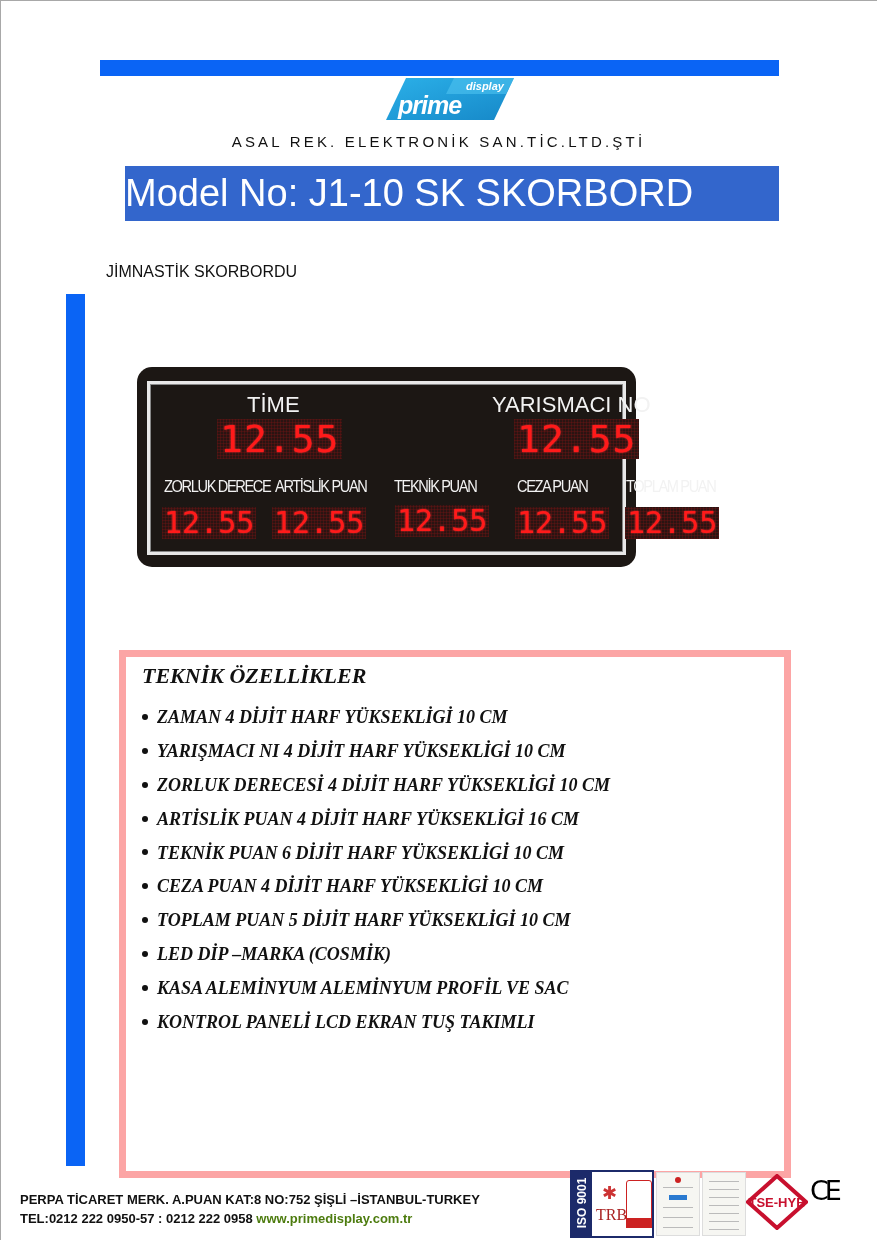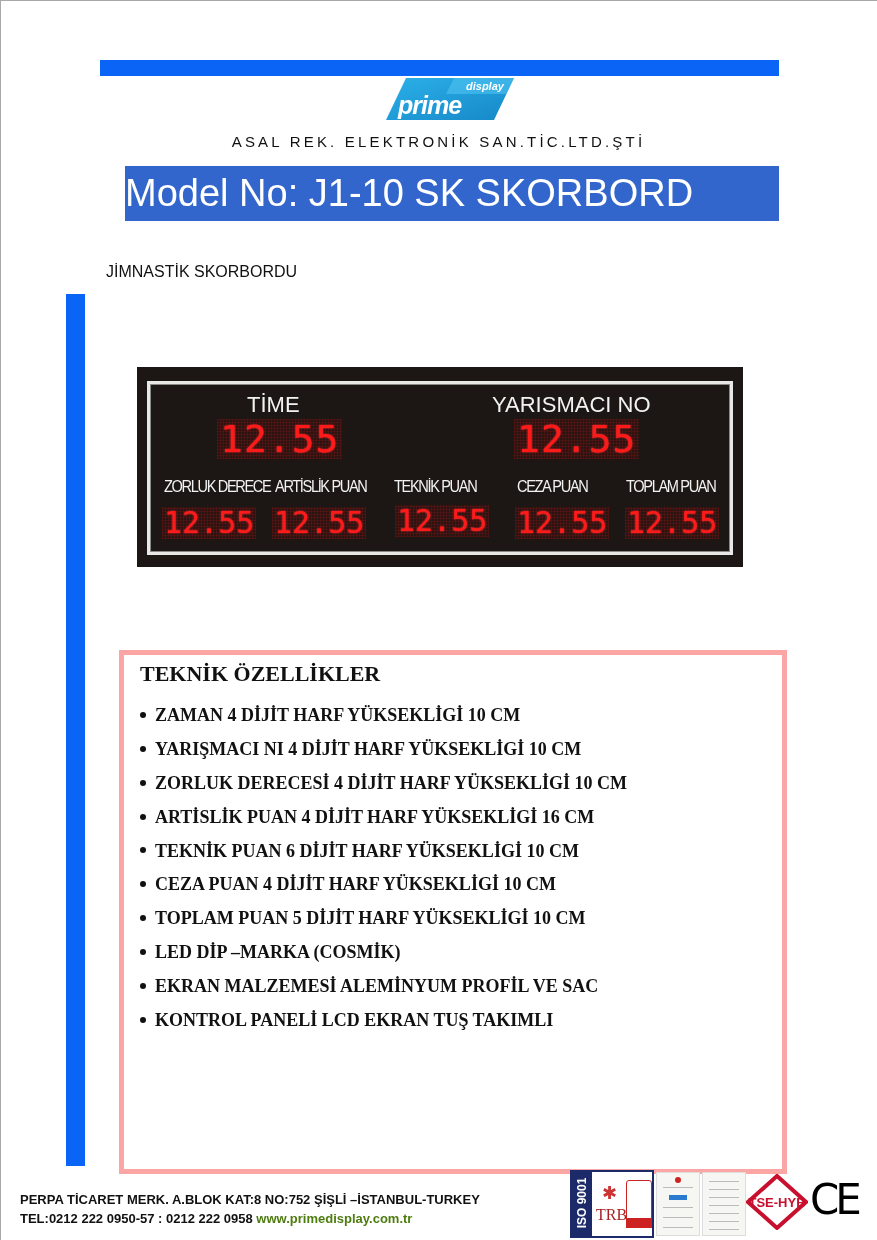--- a/index.html
+++ b/index.html
@@ -20,37 +20,37 @@
 
   .model-banner { position: absolute; left: 125px; top: 166px; width: 654px; height: 55px;
     background: #3366cc; color: #fff; line-height: 54px;
     font-size: 38px; font-family: "Liberation Sans", sans-serif; }
 
   .subtitle { position: absolute; left: 106px; top: 243px; font-size: 16px; color: #111; margin-top: 20px; }
 
   .side-bar { position: absolute; left: 66px; top: 294px; width: 19px; height: 872px; background: #0a64f5; }
 
   
-  .board { position: absolute; left: 137px; top: 367px; width: 606px; height: 200px; background: #1c1714; }
+  .board { position: absolute; left: 137px; top: 367px; width: 499px; height: 200px; background: #1c1714; border-radius: 15px; }
   .board-frame { position: absolute; left: 10px; top: 14px; right: 10px; bottom: 12px;
     border: 3px solid #e8e8e8; box-shadow: inset 0 0 0 1px #888; }
   .lbl { position: absolute; color: #f2f2f2; white-space: nowrap; }
   .lbl.big { font-size: 22px; }
   .lbl.small { font-size: 17px; letter-spacing: -1.6px; transform: scaleX(0.86); transform-origin: left top; }
   .led { position: absolute; color: #ff1a1a; font-family: "DejaVu Sans Mono", monospace; white-space: nowrap;
     background-color: #2a1412;
     background-image:
       repeating-linear-gradient(0deg, rgba(120,20,20,0.35) 0 1px, transparent 1px 3px),
       repeating-linear-gradient(90deg, rgba(120,20,20,0.35) 0 1px, transparent 1px 3px);
     text-shadow: 0 0 2px #ff3030; }
   .led.big { font-size: 38px; line-height: 40px; padding: 0 3px; letter-spacing: 1px; }
   .led.small { font-size: 30px; line-height: 32px; padding: 0 2px; letter-spacing: 0px; }
 
   
-  .specs { position: absolute; left: 119px; top: 650px; width: 658px; height: 514px; border: 5px solid #fca5a5; }
+  .specs { position: absolute; left: 119px; top: 650px; width: 658px; height: 514px; border: 7px solid #fca5a5; font-style: italic; }
   .specs-title { position: absolute; left: 16px; top: 6px; font-family: "Liberation Serif", serif;
     font-weight: bold; font-size: 22px; color: #111; }
   .spec-list { position: absolute; left: 16px; top: 49px; margin: 0; padding: 0; list-style: none; }
   .spec-item { font-family: "Liberation Serif", serif; font-weight: bold; font-size: 18px; color: #111;
     height: 33.9px; line-height: 22px; white-space: nowrap; }
   .bullet { display: inline-block; width: 6px; height: 6px; border-radius: 50%; background: #111;
     margin-right: 9px; vertical-align: middle; position: relative; top: -2px; }
 
   
   .footer-addr { position: absolute; left: 20px; top: 1190px; font-size: 13px; font-weight: bold; color: #111; line-height: 19px; }
@@ -64,21 +64,21 @@
   .trb { position: absolute; left: 24px; top: 34px; font-family: "Liberation Serif", serif; font-size: 16px; color: #a22; }
   .trb-mark { position: absolute; left: 30px; top: 10px; color: #c33; font-size: 18px; }
   .turkak { position: absolute; left: 54px; top: 8px; width: 24px; height: 40px; border: 1px solid #c22; border-radius: 3px; }
   .turkak-band { position: absolute; left: 54px; top: 46px; width: 26px; height: 10px; background: #c22; }
   .doc { position: absolute; top: 2px; width: 44px; height: 64px; background: #f6f6f2; border: 1px solid #ddd; box-sizing: border-box; }
   .doc .line { position: absolute; left: 6px; right: 6px; height: 1px; background: #bbb; }
   .doc .blue { position: absolute; left: 12px; top: 22px; width: 18px; height: 5px; background: #2a7ad0; }
   .doc .seal { position: absolute; left: 18px; top: 4px; width: 6px; height: 6px; border-radius: 50%; background: #c22; }
 
   .tse { position: absolute; left: 746px; top: 1174px; width: 62px; height: 56px; }
-  .ce { position: absolute; left: 810px; top: 1175px; font-size: 42px; font-family: "DejaVu Sans", sans-serif; color: #000; letter-spacing: -4px; }
+  .ce { position: absolute; left: 810px; top: 1175px; font-size: 27px; font-family: "DejaVu Sans", sans-serif; color: #000; letter-spacing: -4px; }
 </style>
 </head>
 <body>
 
 <div class="page-edge-top"></div>
 <div class="page-edge-left"></div>
 
 <div class="top-bar"></div>
 
 <svg class="logo" viewBox="0 0 132 46">
@@ -131,27 +131,27 @@
   <div class="specs-title">TEKNİK ÖZELLİKLER</div>
   <ul class="spec-list">
     <li class="spec-item"><span class="bullet"></span><span>ZAMAN 4 DİJİT HARF YÜKSEKLİGİ 10 CM</span></li>
     <li class="spec-item"><span class="bullet"></span><span>YARIŞMACI NI  4 DİJİT  HARF YÜKSEKLİGİ 10 CM</span></li>
     <li class="spec-item"><span class="bullet"></span><span>ZORLUK DERECESİ  4 DİJİT HARF YÜKSEKLİGİ 10 CM</span></li>
     <li class="spec-item"><span class="bullet"></span><span>ARTİSLİK PUAN 4 DİJİT HARF YÜKSEKLİGİ 16 CM</span></li>
     <li class="spec-item"><span class="bullet"></span><span>TEKNİK PUAN 6 DİJİT HARF YÜKSEKLİGİ 10 CM</span></li>
     <li class="spec-item"><span class="bullet"></span><span>CEZA PUAN 4 DİJİT HARF YÜKSEKLİGİ 10 CM</span></li>
     <li class="spec-item"><span class="bullet"></span><span>TOPLAM PUAN 5 DİJİT HARF YÜKSEKLİGİ 10 CM</span></li>
     <li class="spec-item"><span class="bullet"></span><span>LED DİP –MARKA (COSMİK)</span></li>
-    <li class="spec-item"><span class="bullet"></span><span>EKRAN MALZEMESİ ALEMİNYUM PROFİL VE SAC</span></li>
+    <li class="spec-item"><span class="bullet"></span><span>KASA ALEMİNYUM ALEMİNYUM PROFİL VE SAC</span></li>
     <li class="spec-item"><span class="bullet"></span><span>KONTROL PANELİ LCD EKRAN TUŞ TAKIMLI</span></li>
   </ul>
 </div>
 
 <div class="footer-addr">
-  <div>PERPA TİCARET MERK. A.BLOK KAT:8 NO:752 ŞİŞLİ –İSTANBUL-TURKEY</div>
+  <div>PERPA TİCARET MERK. A.PUAN KAT:8 NO:752 ŞİŞLİ –İSTANBUL-TURKEY</div>
   <div><span>TEL:0212 222 0950-57  : 0212 222 0958 </span><span class="footer-url">www.primedisplay.com.tr</span></div>
 </div>
 
 <div class="certs">
   <div class="iso">
     <div class="iso-strip"></div>
     <div class="iso-text">ISO 9001</div>
     <div class="trb-mark">✱</div>
     <div class="trb">TRB</div>
     <div class="turkak"></div>

